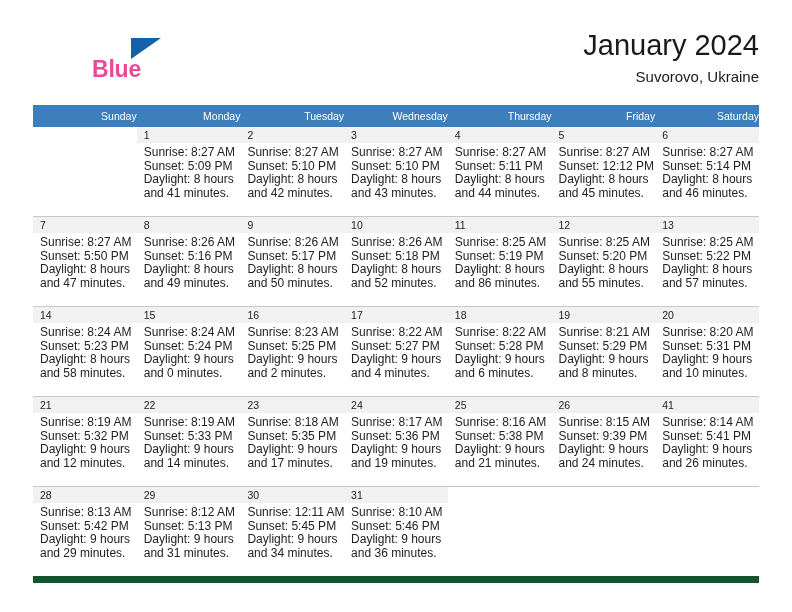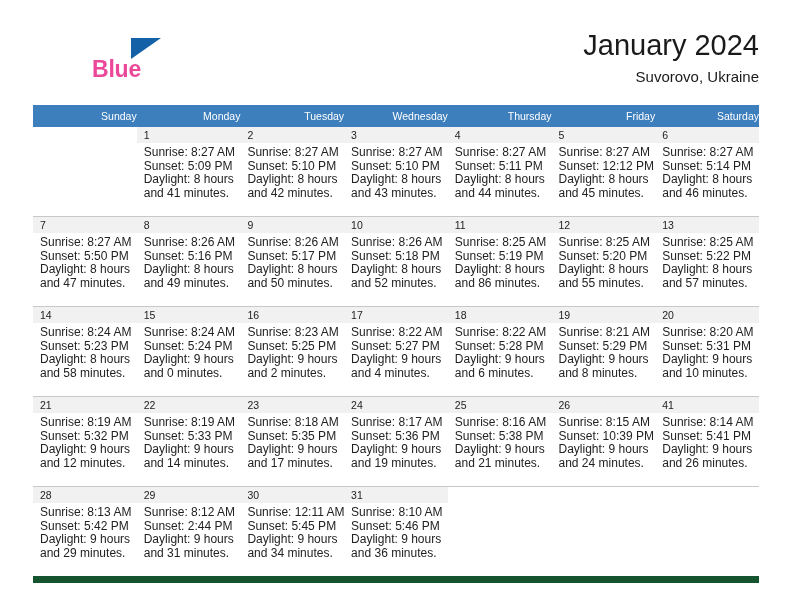--- a/index.html
+++ b/index.html
@@ -478,21 +478,21 @@
                 <div>Daylight: 9 hours</div>
                 <div>and 21 minutes.</div>
               </div>
             </div>
           </td>
           <td>
             <div class="cell-inner">
               <div class="daynum-bar">26</div>
               <div class="cell-lines">
                 <div>Sunrise: 8:15 AM</div>
-                <div>Sunset: 10:39 PM</div>
+                <div>Sunset: 9:39 PM</div>
                 <div>Daylight: 9 hours</div>
                 <div>and 24 minutes.</div>
               </div>
             </div>
           </td>
           <td>
             <div class="cell-inner">
               <div class="daynum-bar">41</div>
               <div class="cell-lines">
                 <div>Sunrise: 8:14 AM</div>
@@ -513,21 +513,21 @@
                 <div>Daylight: 9 hours</div>
                 <div>and 29 minutes.</div>
               </div>
             </div>
           </td>
           <td>
             <div class="cell-inner">
               <div class="daynum-bar">29</div>
               <div class="cell-lines">
                 <div>Sunrise: 8:12 AM</div>
-                <div>Sunset: 2:44 PM</div>
+                <div>Sunset: 5:13 PM</div>
                 <div>Daylight: 9 hours</div>
                 <div>and 31 minutes.</div>
               </div>
             </div>
           </td>
           <td>
             <div class="cell-inner">
               <div class="daynum-bar">30</div>
               <div class="cell-lines">
                 <div>Sunrise: 12:11 AM</div>

